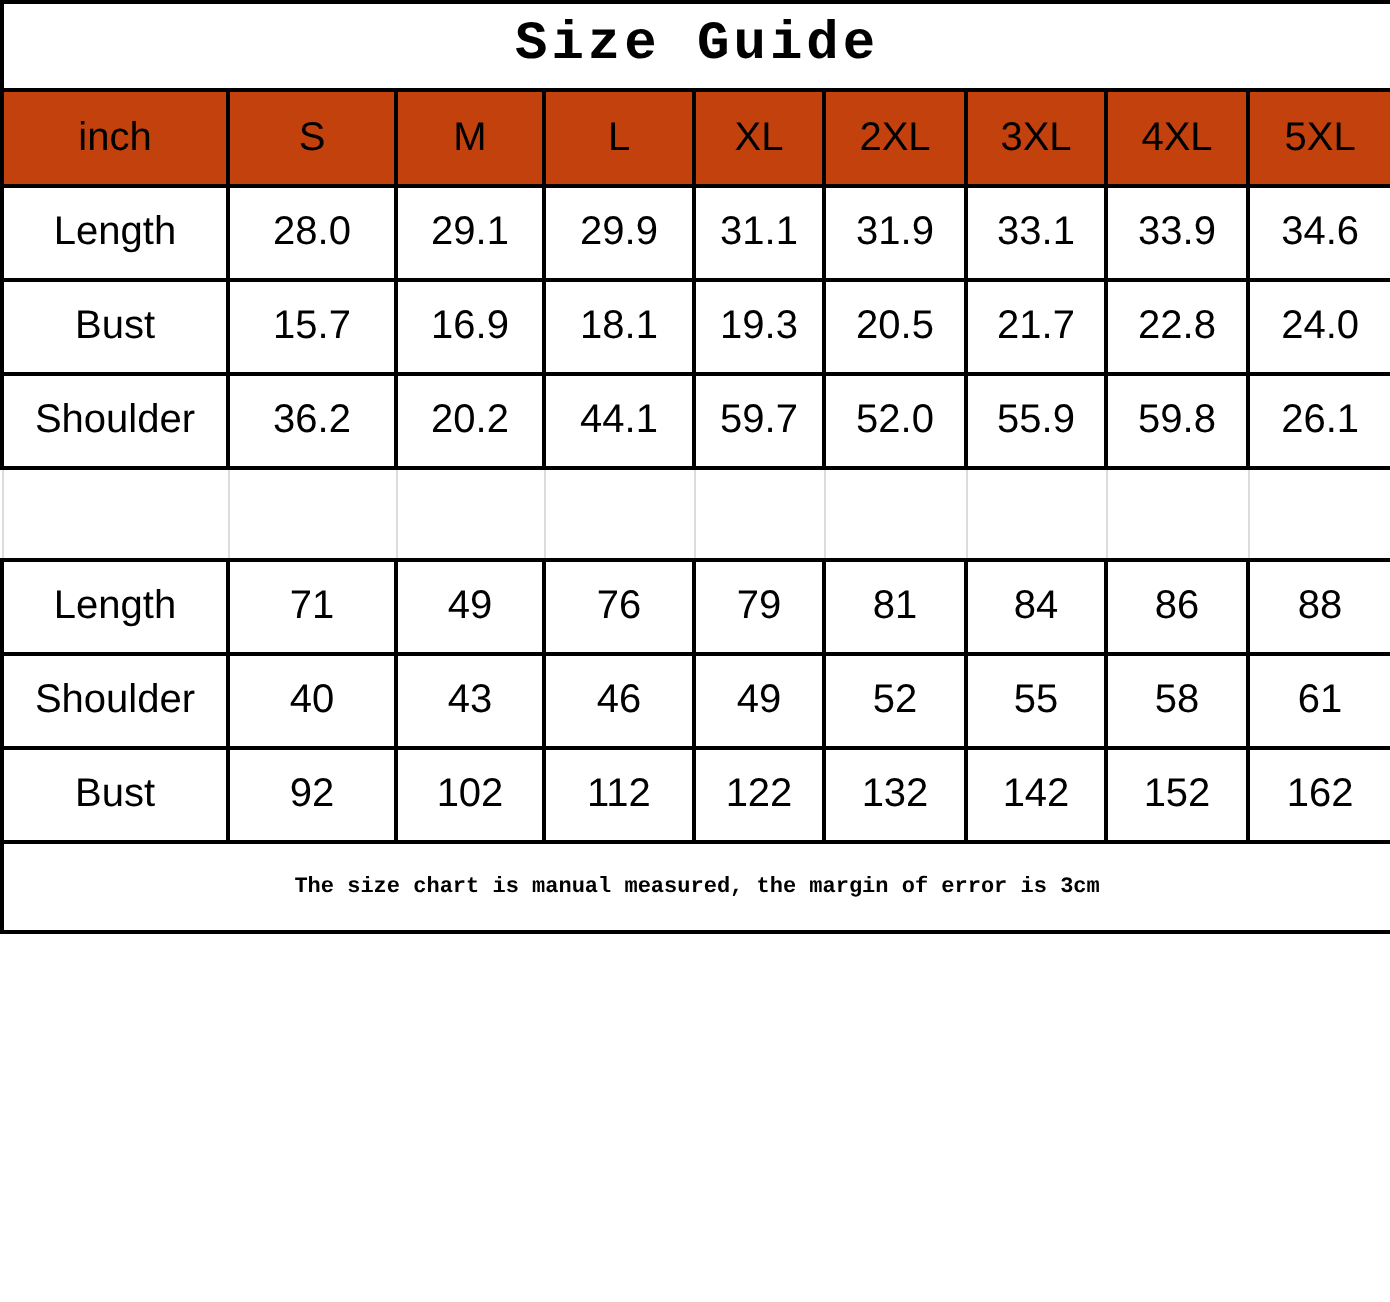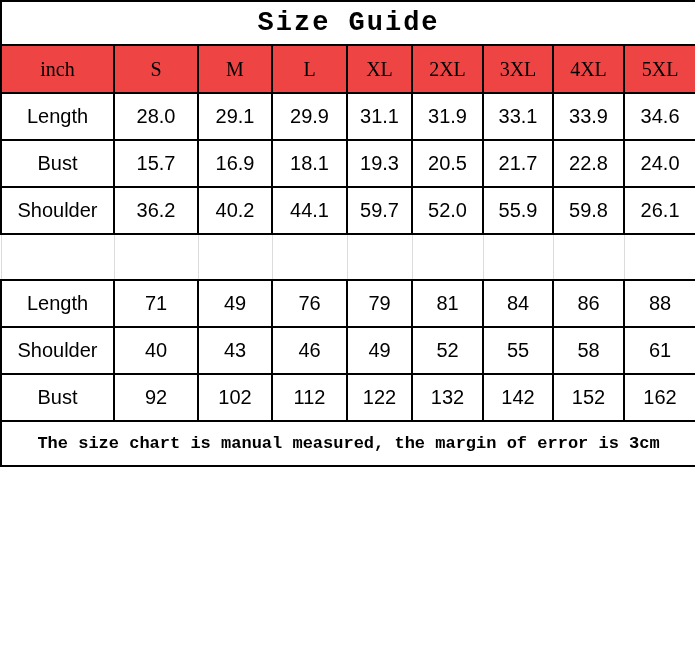--- a/index.html
+++ b/index.html
@@ -29,23 +29,23 @@
   }
   .title-cell {
     height: 42px;
     font-family: "Liberation Mono", "DejaVu Sans Mono", monospace;
     font-weight: bold;
     font-size: 27px;
     letter-spacing: 2px;
     background: #ffffff;
   }
   .header-cell {
-    background: #ef4444;
+    background: #c2410c;
     height: 46px;
-    font-family: Liberation Serif, serif;
+    font-family: Liberation Sans, sans-serif;
     font-size: 20px;
     font-weight: 400;
     margin-left: 48px;
   }
   .label-cell, .value-cell {
     background: #ffffff;
     height: 45px;
     font-family: "Liberation Sans", sans-serif;
     font-size: 20px;
     font-weight: 400;
@@ -55,21 +55,21 @@
     background: #ffffff;
     border-left: 1px solid #dcdcdc;
     border-right: 1px solid #dcdcdc;
     border-top: 2px solid #000000;
     border-bottom: 2px solid #000000;
   }
   .footer-cell {
     height: 43px;
     font-family: "Liberation Mono", "DejaVu Sans Mono", monospace;
     font-weight: bold;
-    font-size: 17px;
+    font-size: 11px;
     background: #ffffff;
     white-space: nowrap;
   }
 </style>
 </head>
 <body>
 
 <div class="card">
   <table class="size-table">
     <colgroup>
@@ -118,21 +118,21 @@
           <td class="value-cell">18.1</td>
           <td class="value-cell">19.3</td>
           <td class="value-cell">20.5</td>
           <td class="value-cell">21.7</td>
           <td class="value-cell">22.8</td>
           <td class="value-cell">24.0</td>
         </tr>
         <tr>
           <td class="label-cell">Shoulder</td>
           <td class="value-cell">36.2</td>
-          <td class="value-cell">40.2</td>
+          <td class="value-cell">20.2</td>
           <td class="value-cell">44.1</td>
           <td class="value-cell">59.7</td>
           <td class="value-cell">52.0</td>
           <td class="value-cell">55.9</td>
           <td class="value-cell">59.8</td>
           <td class="value-cell">26.1</td>
         </tr>
       </tbody>
     <tbody>
       <tr class="gap-row" id="gap-row">

